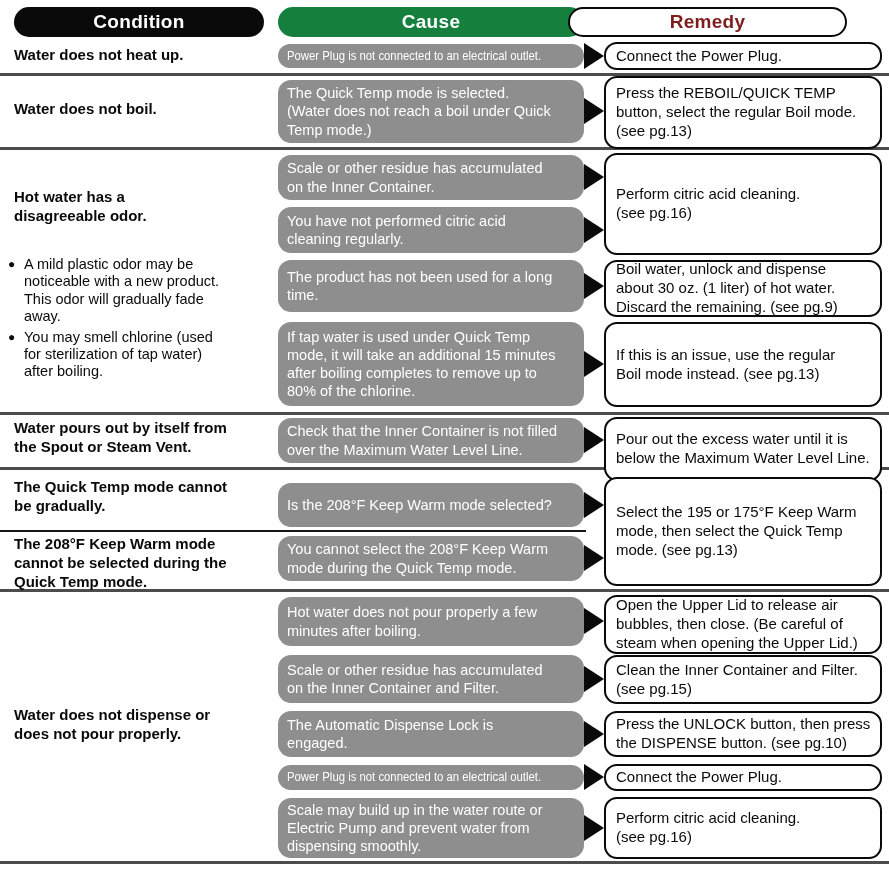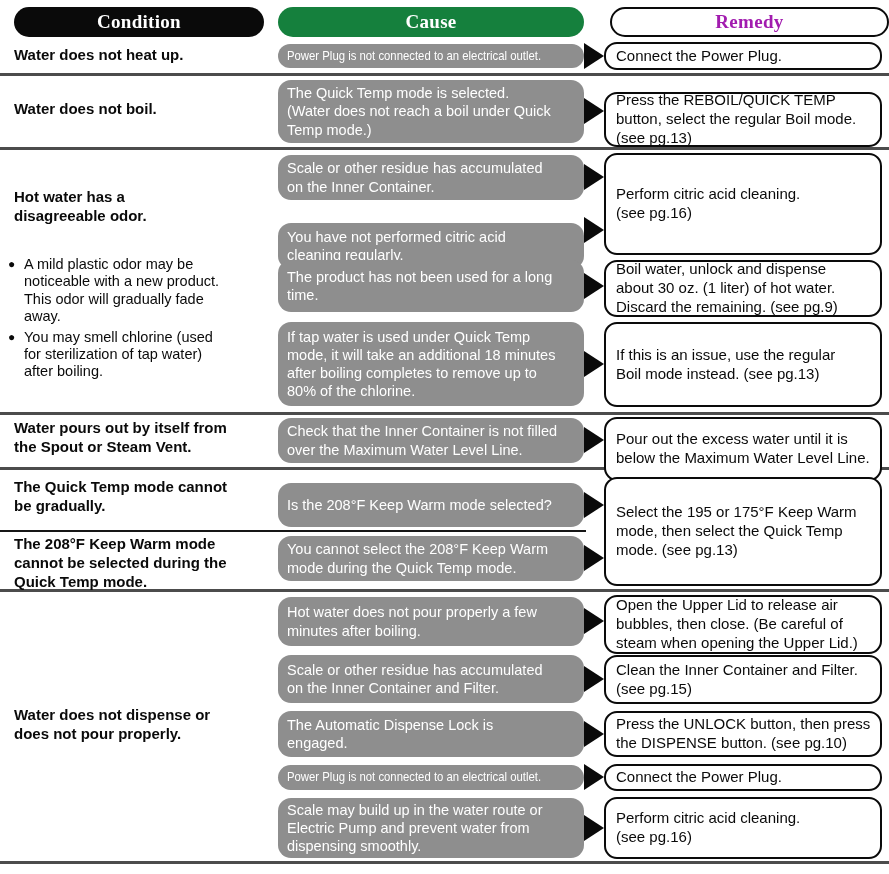--- a/index.html
+++ b/index.html
@@ -5,25 +5,25 @@
   html,body { margin:0; padding:0; background:#ffffff; }
   .page {
     position:relative; width:889px; height:874px; background:#ffffff;
     font-family:"Liberation Sans","DejaVu Sans",sans-serif; color:#0a0a0a;
     overflow:hidden;
   }
   
   .pill {
     position:absolute; top:7px; height:30px; border-radius:16px;
     display:flex; align-items:center; justify-content:center;
-    font-size:19px; font-weight:bold; box-sizing:border-box; letter-spacing:0.3px;font-family:Liberation Serif, serif;
+    font-size:19px; font-weight:bold; box-sizing:border-box; letter-spacing:0.3px;
   }
   .pill-condition { left:14px; width:250px; background:#0a0a0a; color:#ffffff; }
   .pill-cause     { left:278px; width:306px; background:#15803d; color:#ffffff; }
-  .pill-remedy    { left:610px; width:279px; background:#ffffff; color:#a21caf; border:2px solid #0a0a0a; }
+  .pill-remedy    { left:568px; width:279px; background:#ffffff; color:#7f1d1d; border:2px solid #0a0a0a; }
   
   .hr      { position:absolute; left:0; width:889px; height:3px; background:#4c4c4c; }
   .hr-thin { position:absolute; left:0; width:586px; height:2px; background:#161616; }
   
   .cond {
     position:absolute; left:14px; width:262px;
     font-size:15px; font-weight:bold; line-height:1.25; white-space:pre-line;
   }
   .bullets { position:absolute; left:8px; top:256px; width:268px; font-size:14.5px; line-height:1.2; }
   .bullet-item { display:flex; margin-top:3px; }
@@ -79,21 +79,21 @@
       <span class="txt">Connect the Power Plug.</span>
     </div>
 
   <div class="cond" style="top:100px">Water does not boil.</div>
   <div class="cause" style="top:80px;height:63px">
       <span class="txt">The Quick Temp mode is selected.
 (Water does not reach a boil under Quick
 Temp mode.)</span>
     </div>
   <div class="arrow" style="top:98px"></div>
-  <div class="remedy" style="top:92px;height:55px">
+  <div class="remedy" style="top:76px;height:73px">
       <span class="txt">Press the REBOIL/QUICK TEMP
 button, select the regular Boil mode.
 (see pg.13)</span>
     </div>
 
   <div class="cond" style="top:188px">Hot water has a
 disagreeable odor.</div>
   <div class="bullets">
     <div class="bullet-item">
       <span class="bullet-dot">●</span>
@@ -107,42 +107,42 @@
       <span class="bullet-text">You may smell chlorine (used
 for sterilization of tap water)
 after boiling.</span>
     </div>
   </div>
   <div class="cause" style="top:155px;height:45px">
       <span class="txt">Scale or other residue has accumulated
 on the Inner Container.</span>
     </div>
   <div class="arrow" style="top:164px"></div>
-  <div class="cause" style="top:223px;height:46px">
+  <div class="cause" style="top:207px;height:46px">
       <span class="txt">You have not performed citric acid
 cleaning regularly.</span>
     </div>
   <div class="arrow" style="top:217px"></div>
   <div class="remedy" style="top:153px;height:102px">
       <span class="txt">Perform citric acid cleaning.
 (see pg.16)</span>
     </div>
   <div class="cause" style="top:260px;height:52px">
       <span class="txt">The product has not been used for a long
 time.</span>
     </div>
   <div class="arrow" style="top:273px"></div>
   <div class="remedy" style="top:260px;height:57px">
       <span class="txt">Boil water, unlock and dispense
 about 30 oz. (1 liter) of hot water.
 Discard the remaining. (see pg.9)</span>
     </div>
   <div class="cause" style="top:322px;height:84px">
       <span class="txt">If tap water is used under Quick Temp
-mode, it will take an additional 18 minutes
+mode, it will take an additional 15 minutes
 after boiling completes to remove up to
 80% of the chlorine.</span>
     </div>
   <div class="arrow" style="top:351px"></div>
   <div class="remedy" style="top:322px;height:85px">
       <span class="txt">If this is an issue, use the regular
 Boil mode instead. (see pg.13)</span>
     </div>
 
   <div class="cond" style="top:419px">Water pours out by itself from

